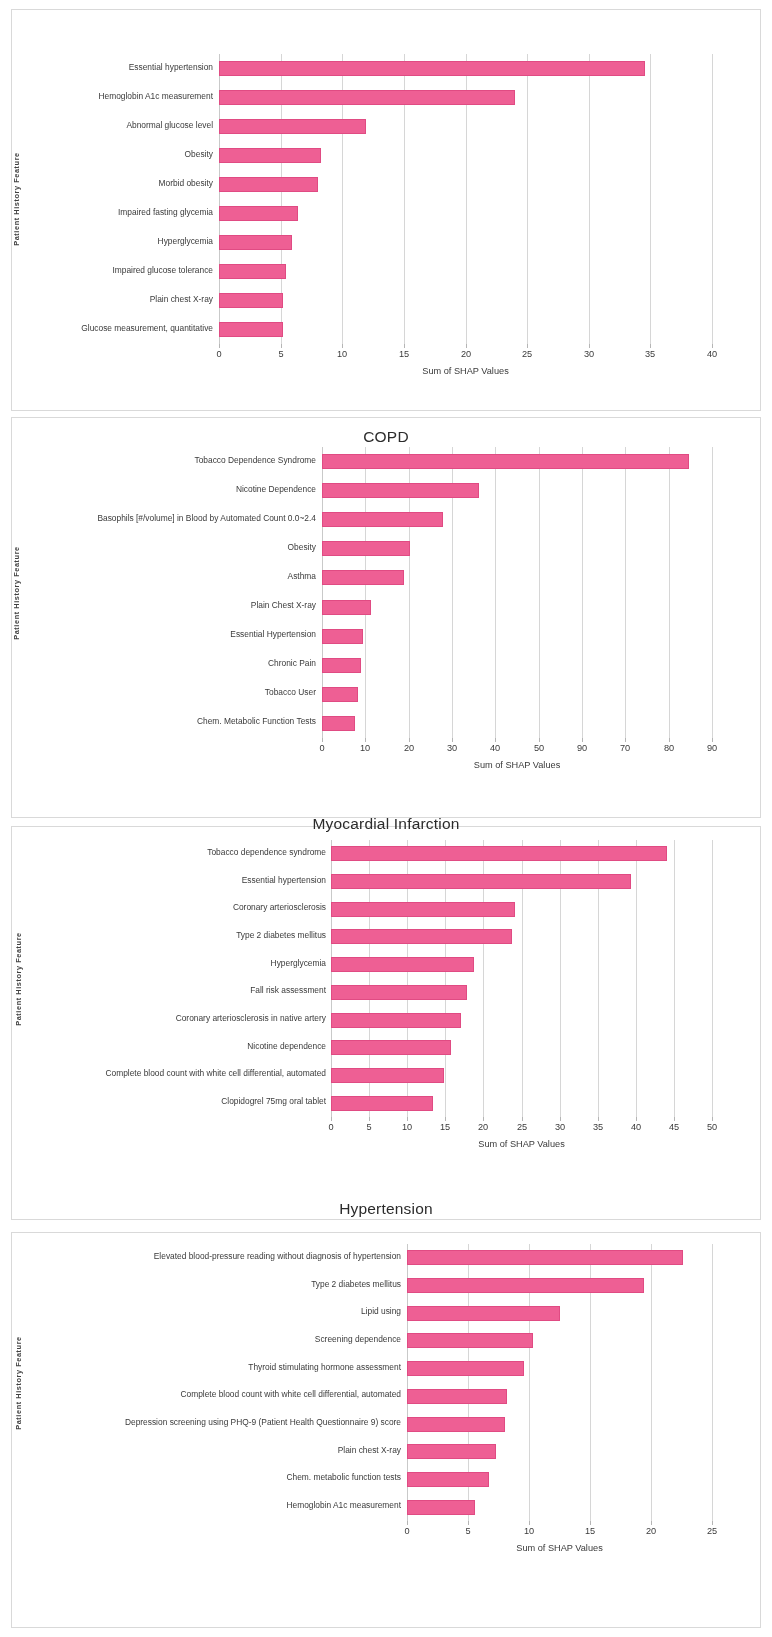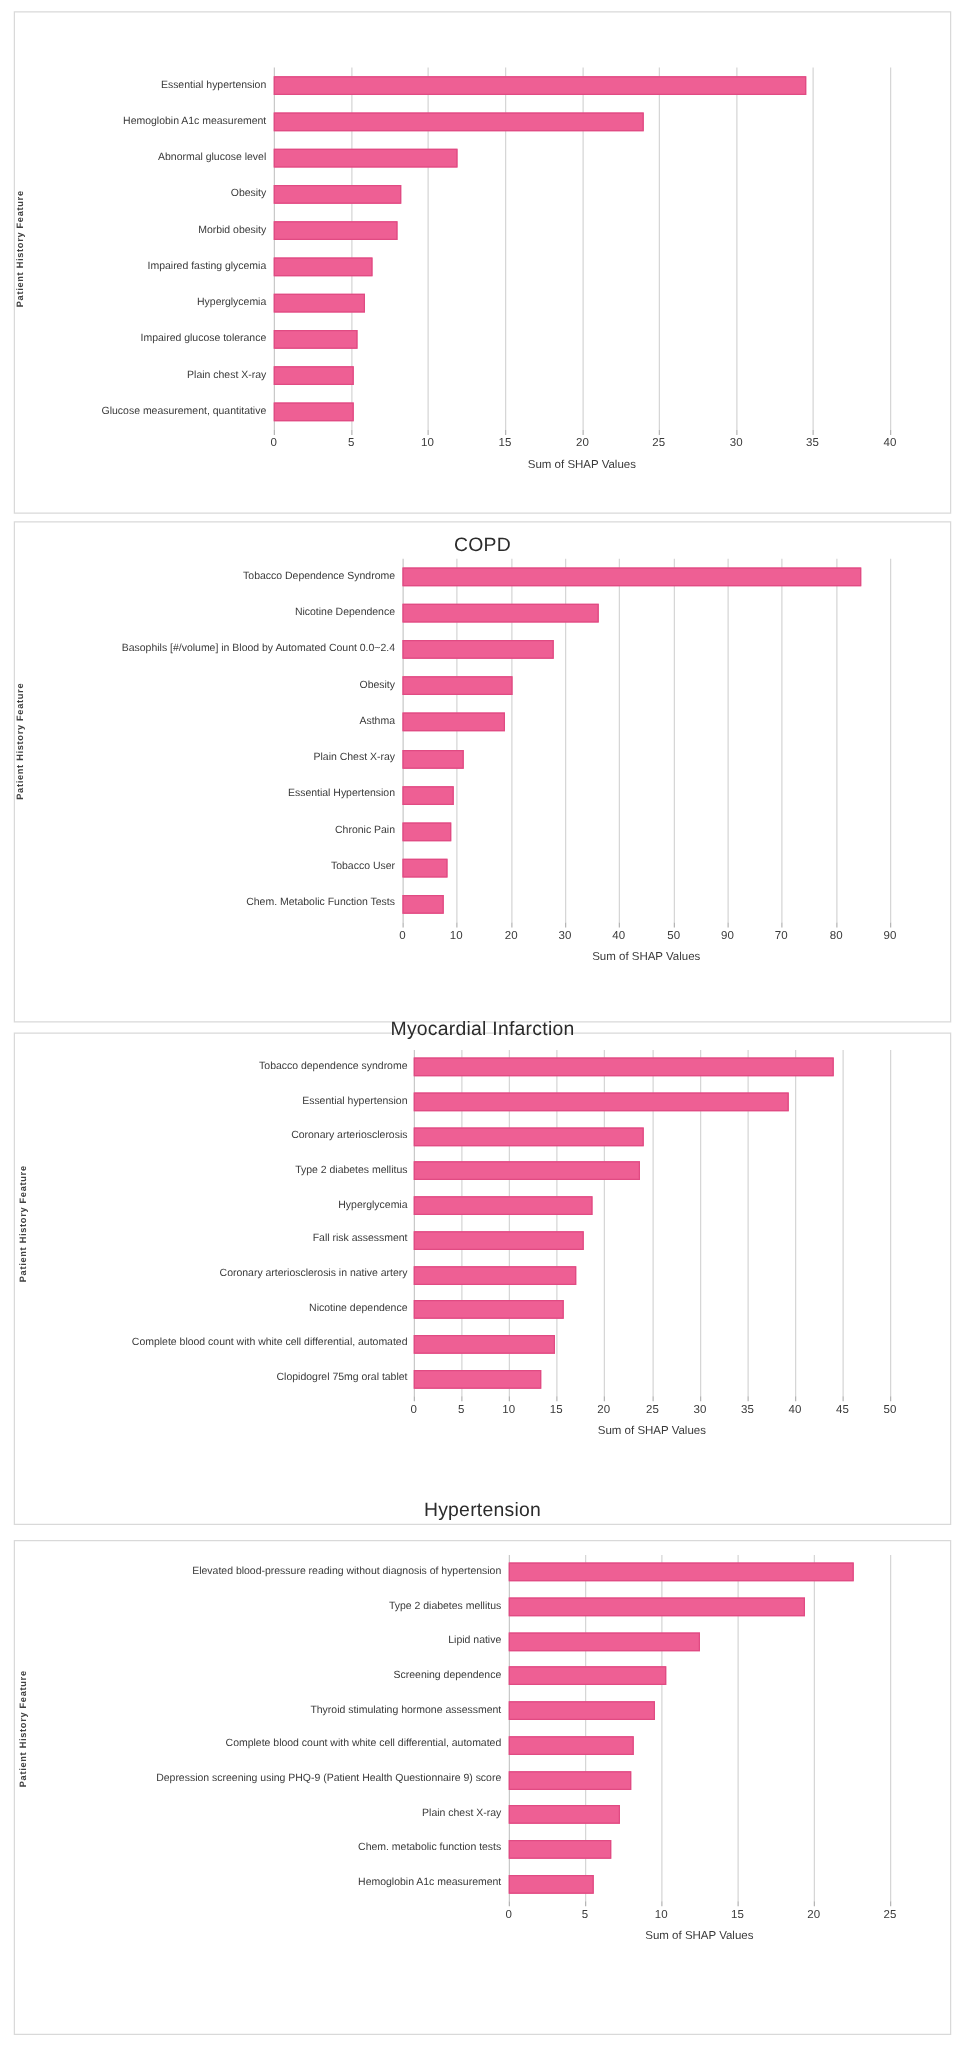--- a/index.html
+++ b/index.html
@@ -266,21 +266,21 @@
     <div class="gridline" style="position: absolute; left: 468px; top: 1244px; height: 277px;"></div>
     <div class="gridline" style="position: absolute; left: 529px; top: 1244px; height: 277px;"></div>
     <div class="gridline" style="position: absolute; left: 590px; top: 1244px; height: 277px;"></div>
     <div class="gridline" style="position: absolute; left: 651px; top: 1244px; height: 277px;"></div>
     <div class="gridline" style="position: absolute; left: 712px; top: 1244px; height: 277px;"></div>
     <div class="bar" style="left: 407px; width: 276px; top: 1250px; height: 15px;"></div>
     <div class="cat-label" style="right: 371px; top: 1252px; font-size: 8.4px;">Elevated blood-pressure reading without diagnosis of hypertension</div>
     <div class="bar" style="left: 407px; width: 237px; top: 1278px; height: 15px;"></div>
     <div class="cat-label" style="right: 371px; top: 1280px; font-size: 8.4px;">Type 2 diabetes mellitus</div>
     <div class="bar" style="left: 407px; width: 153px; top: 1306px; height: 15px;"></div>
-    <div class="cat-label" style="right: 371px; top: 1307px; font-size: 8.4px;">Lipid native</div>
+    <div class="cat-label" style="right: 371px; top: 1307px; font-size: 8.4px;">Lipid using</div>
     <div class="bar" style="left: 407px; width: 126px; top: 1333px; height: 15px;"></div>
     <div class="cat-label" style="right: 371px; top: 1335px; font-size: 8.4px;">Screening dependence</div>
     <div class="bar" style="left: 407px; width: 117px; top: 1361px; height: 15px;"></div>
     <div class="cat-label" style="right: 371px; top: 1363px; font-size: 8.4px;">Thyroid stimulating hormone assessment</div>
     <div class="bar" style="left: 407px; width: 100px; top: 1389px; height: 15px;"></div>
     <div class="cat-label" style="right: 371px; top: 1390px; font-size: 8.4px;">Complete blood count with white cell differential, automated</div>
     <div class="bar" style="left: 407px; width: 98px; top: 1417px; height: 15px;"></div>
     <div class="cat-label" style="right: 371px; top: 1418px; font-size: 8.4px;">Depression screening using PHQ-9 (Patient Health Questionnaire 9) score</div>
     <div class="bar" style="left: 407px; width: 89px; top: 1444px; height: 15px;"></div>
     <div class="cat-label" style="right: 371px; top: 1446px; font-size: 8.4px;">Plain chest X-ray</div>

